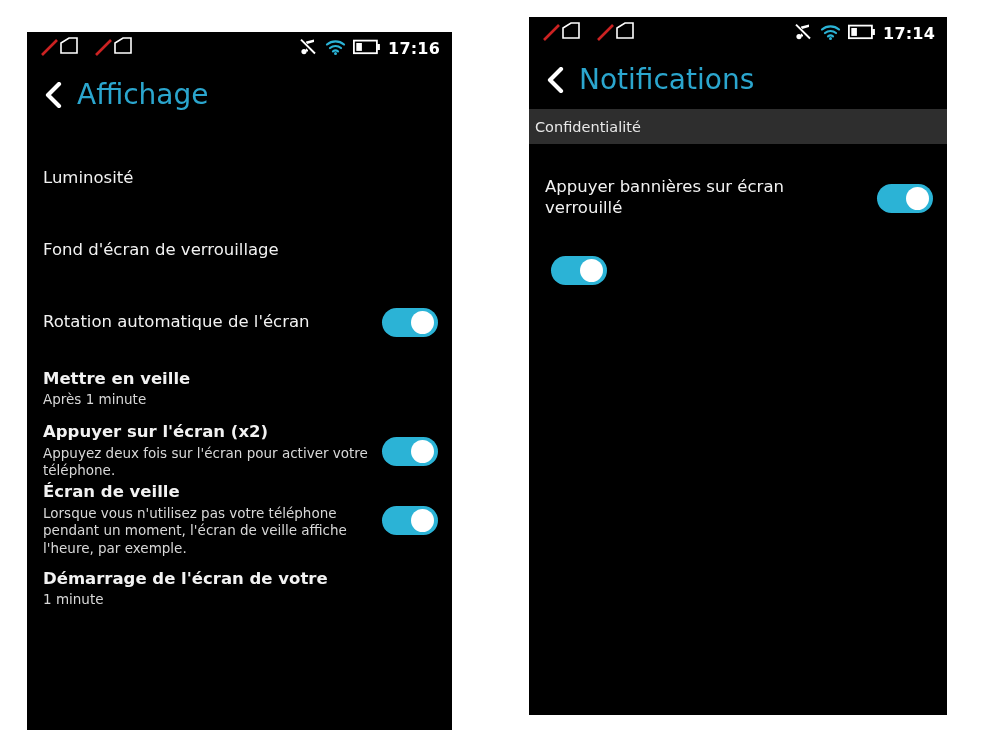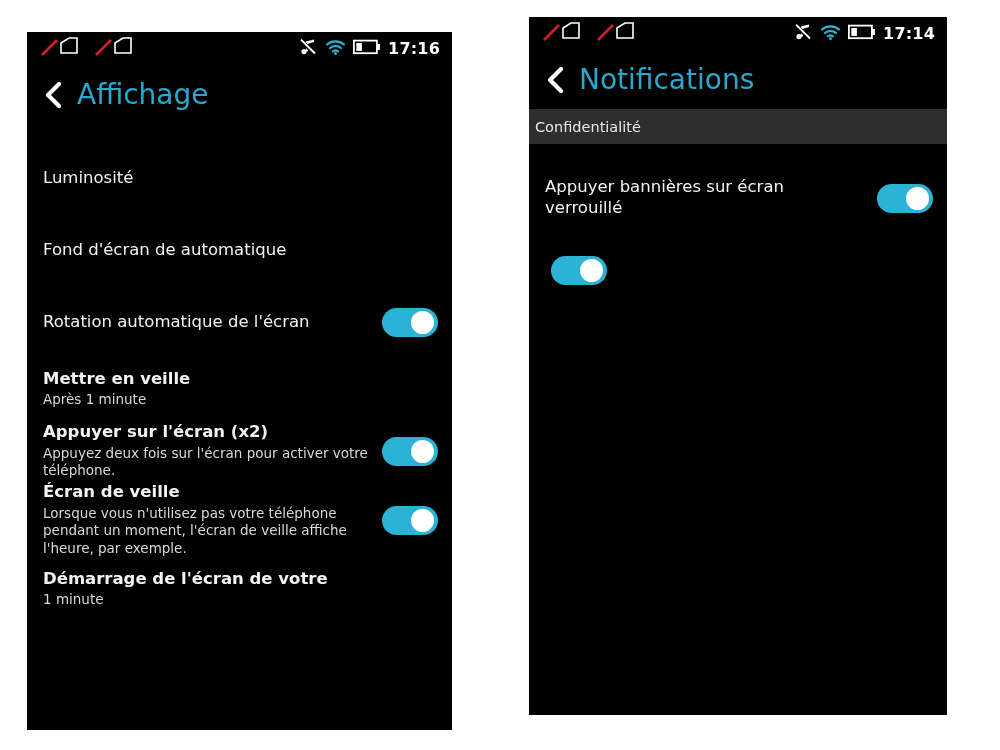--- a/index.html
+++ b/index.html
@@ -206,21 +206,21 @@
     <div class="spacer-top"></div>
 
     <div class="row sp-lg">
       <div class="row-texts">
         <div class="row-title">Luminosité</div>
       </div>
     </div>
 
     <div class="row sp-lg">
       <div class="row-texts">
-        <div class="row-title">Fond d'écran de automatique</div>
+        <div class="row-title">Fond d'écran de verrouillage</div>
       </div>
     </div>
 
     <div class="row sp-lg">
       <div class="row-texts">
         <div class="row-title">Rotation automatique de l'écran</div>
       </div>
       <div class="toggle">
         <div class="knob"></div>
       </div>

